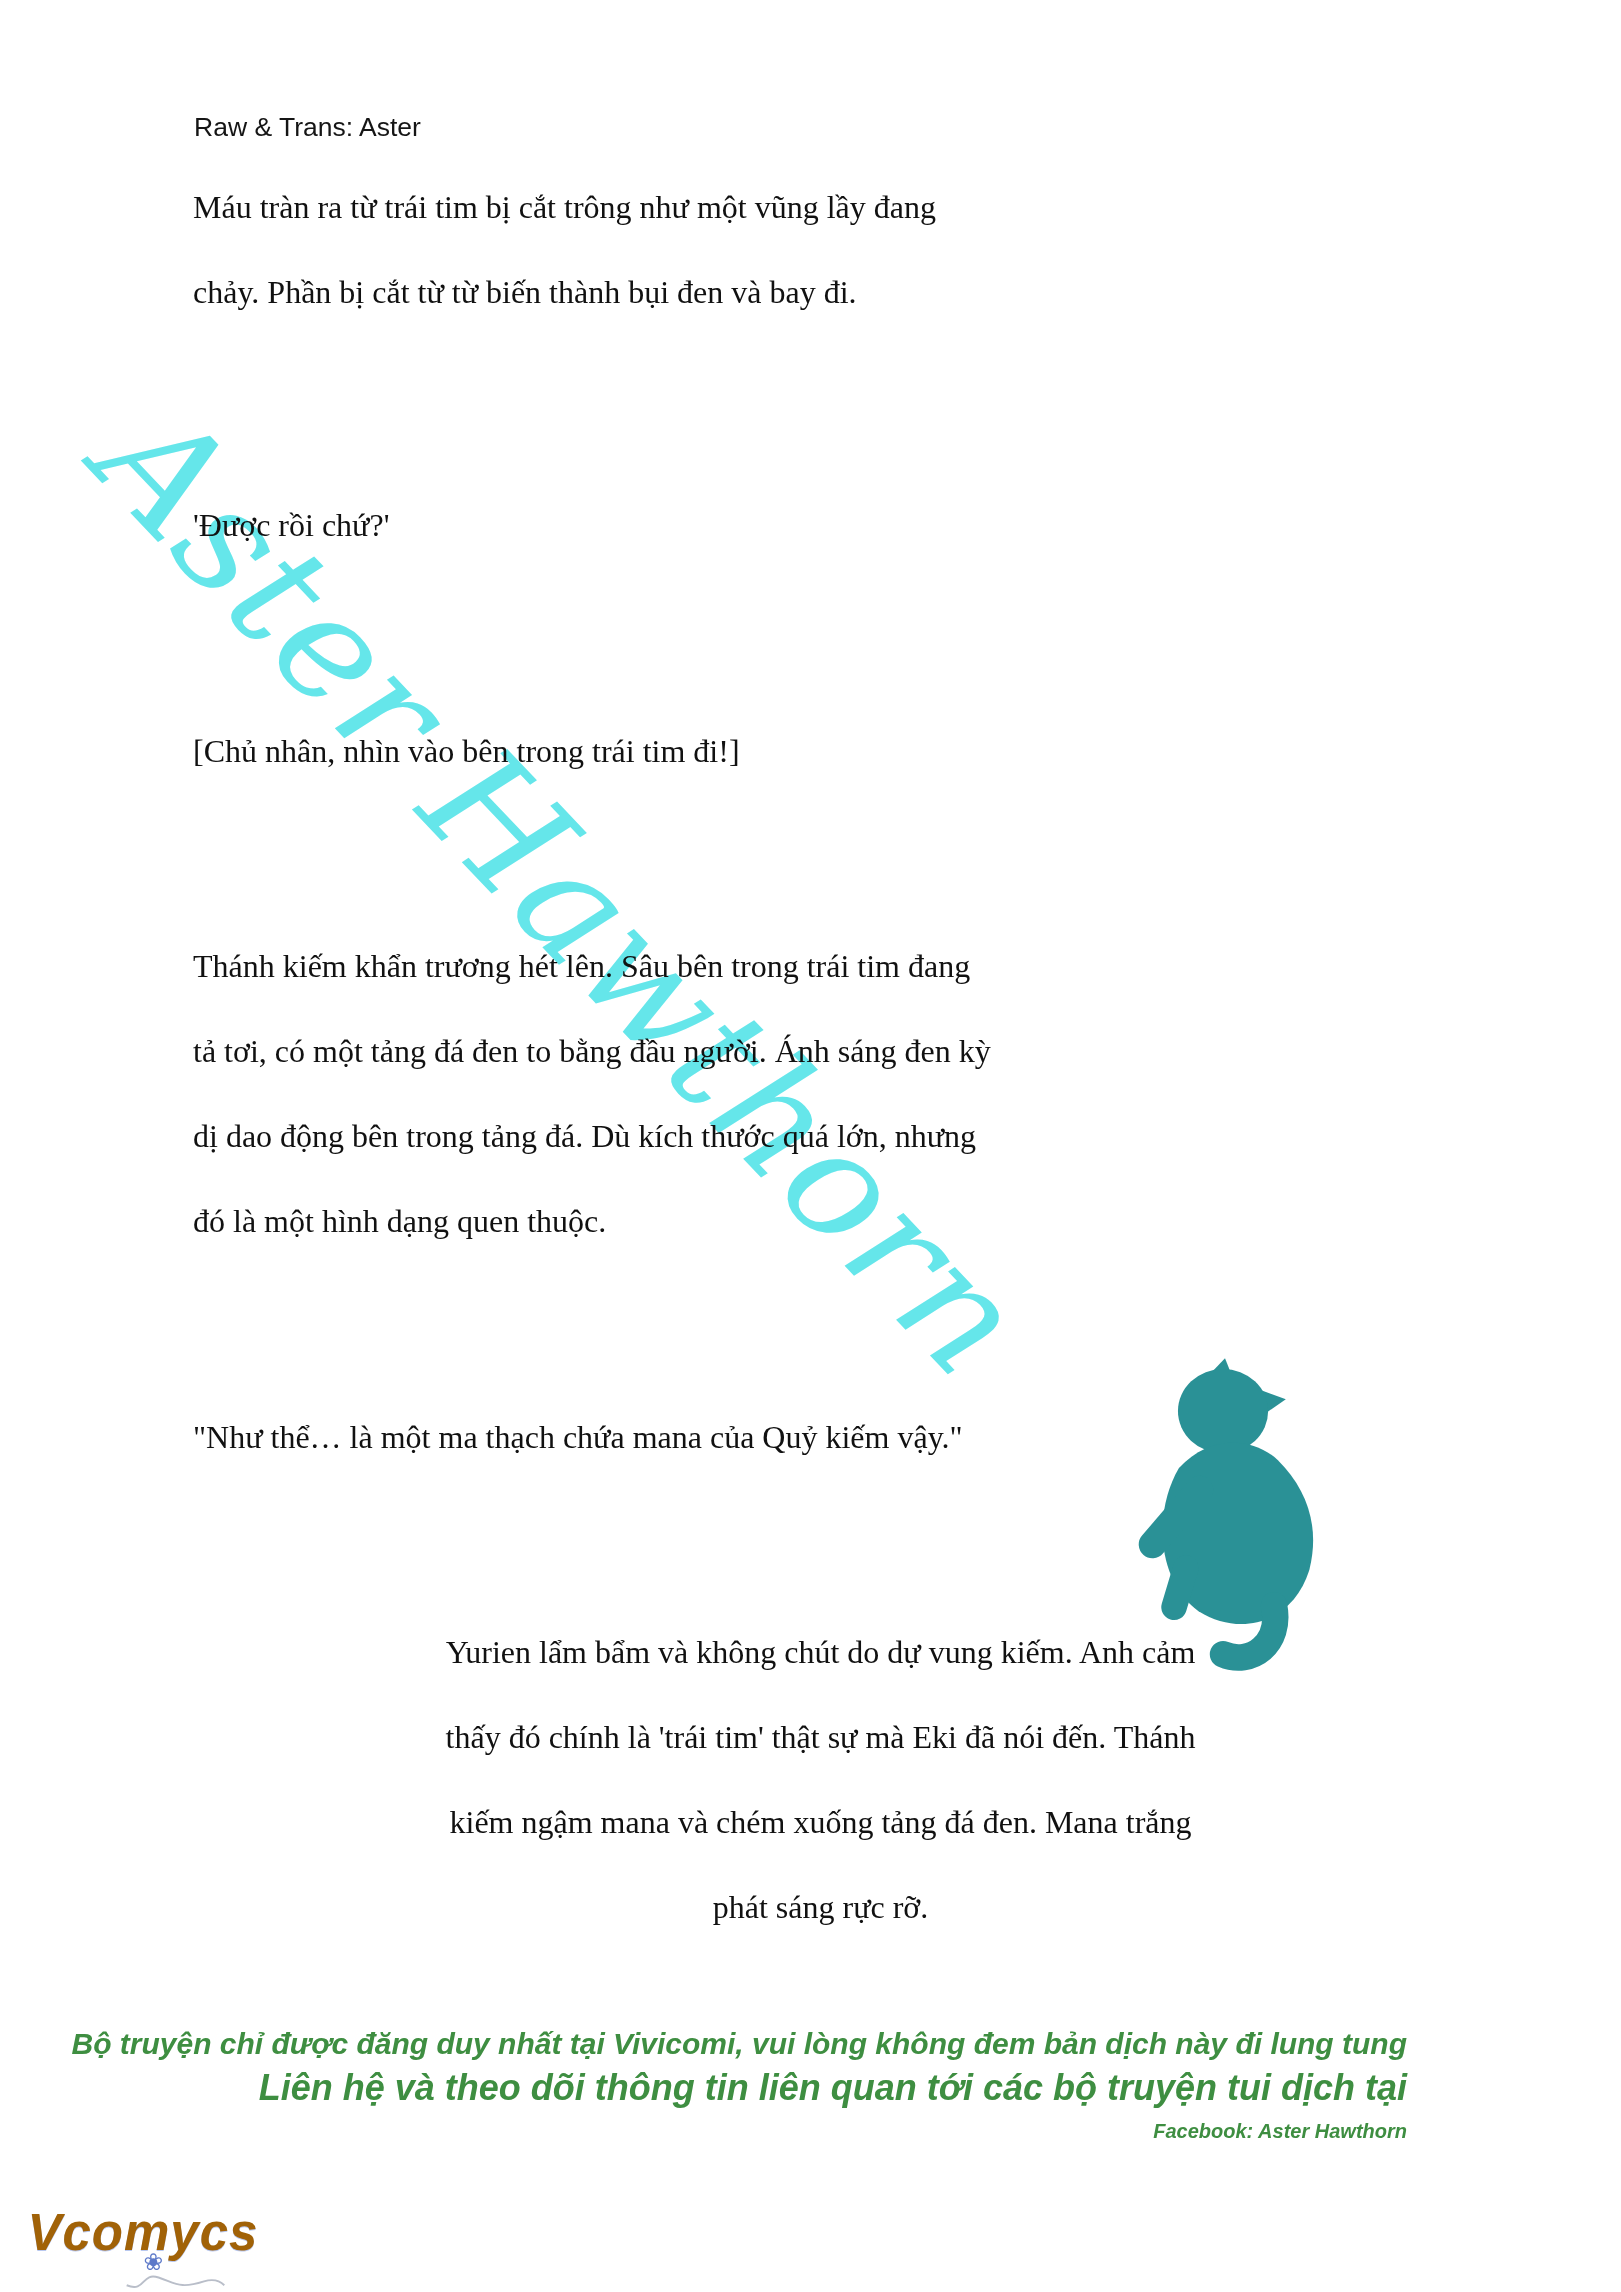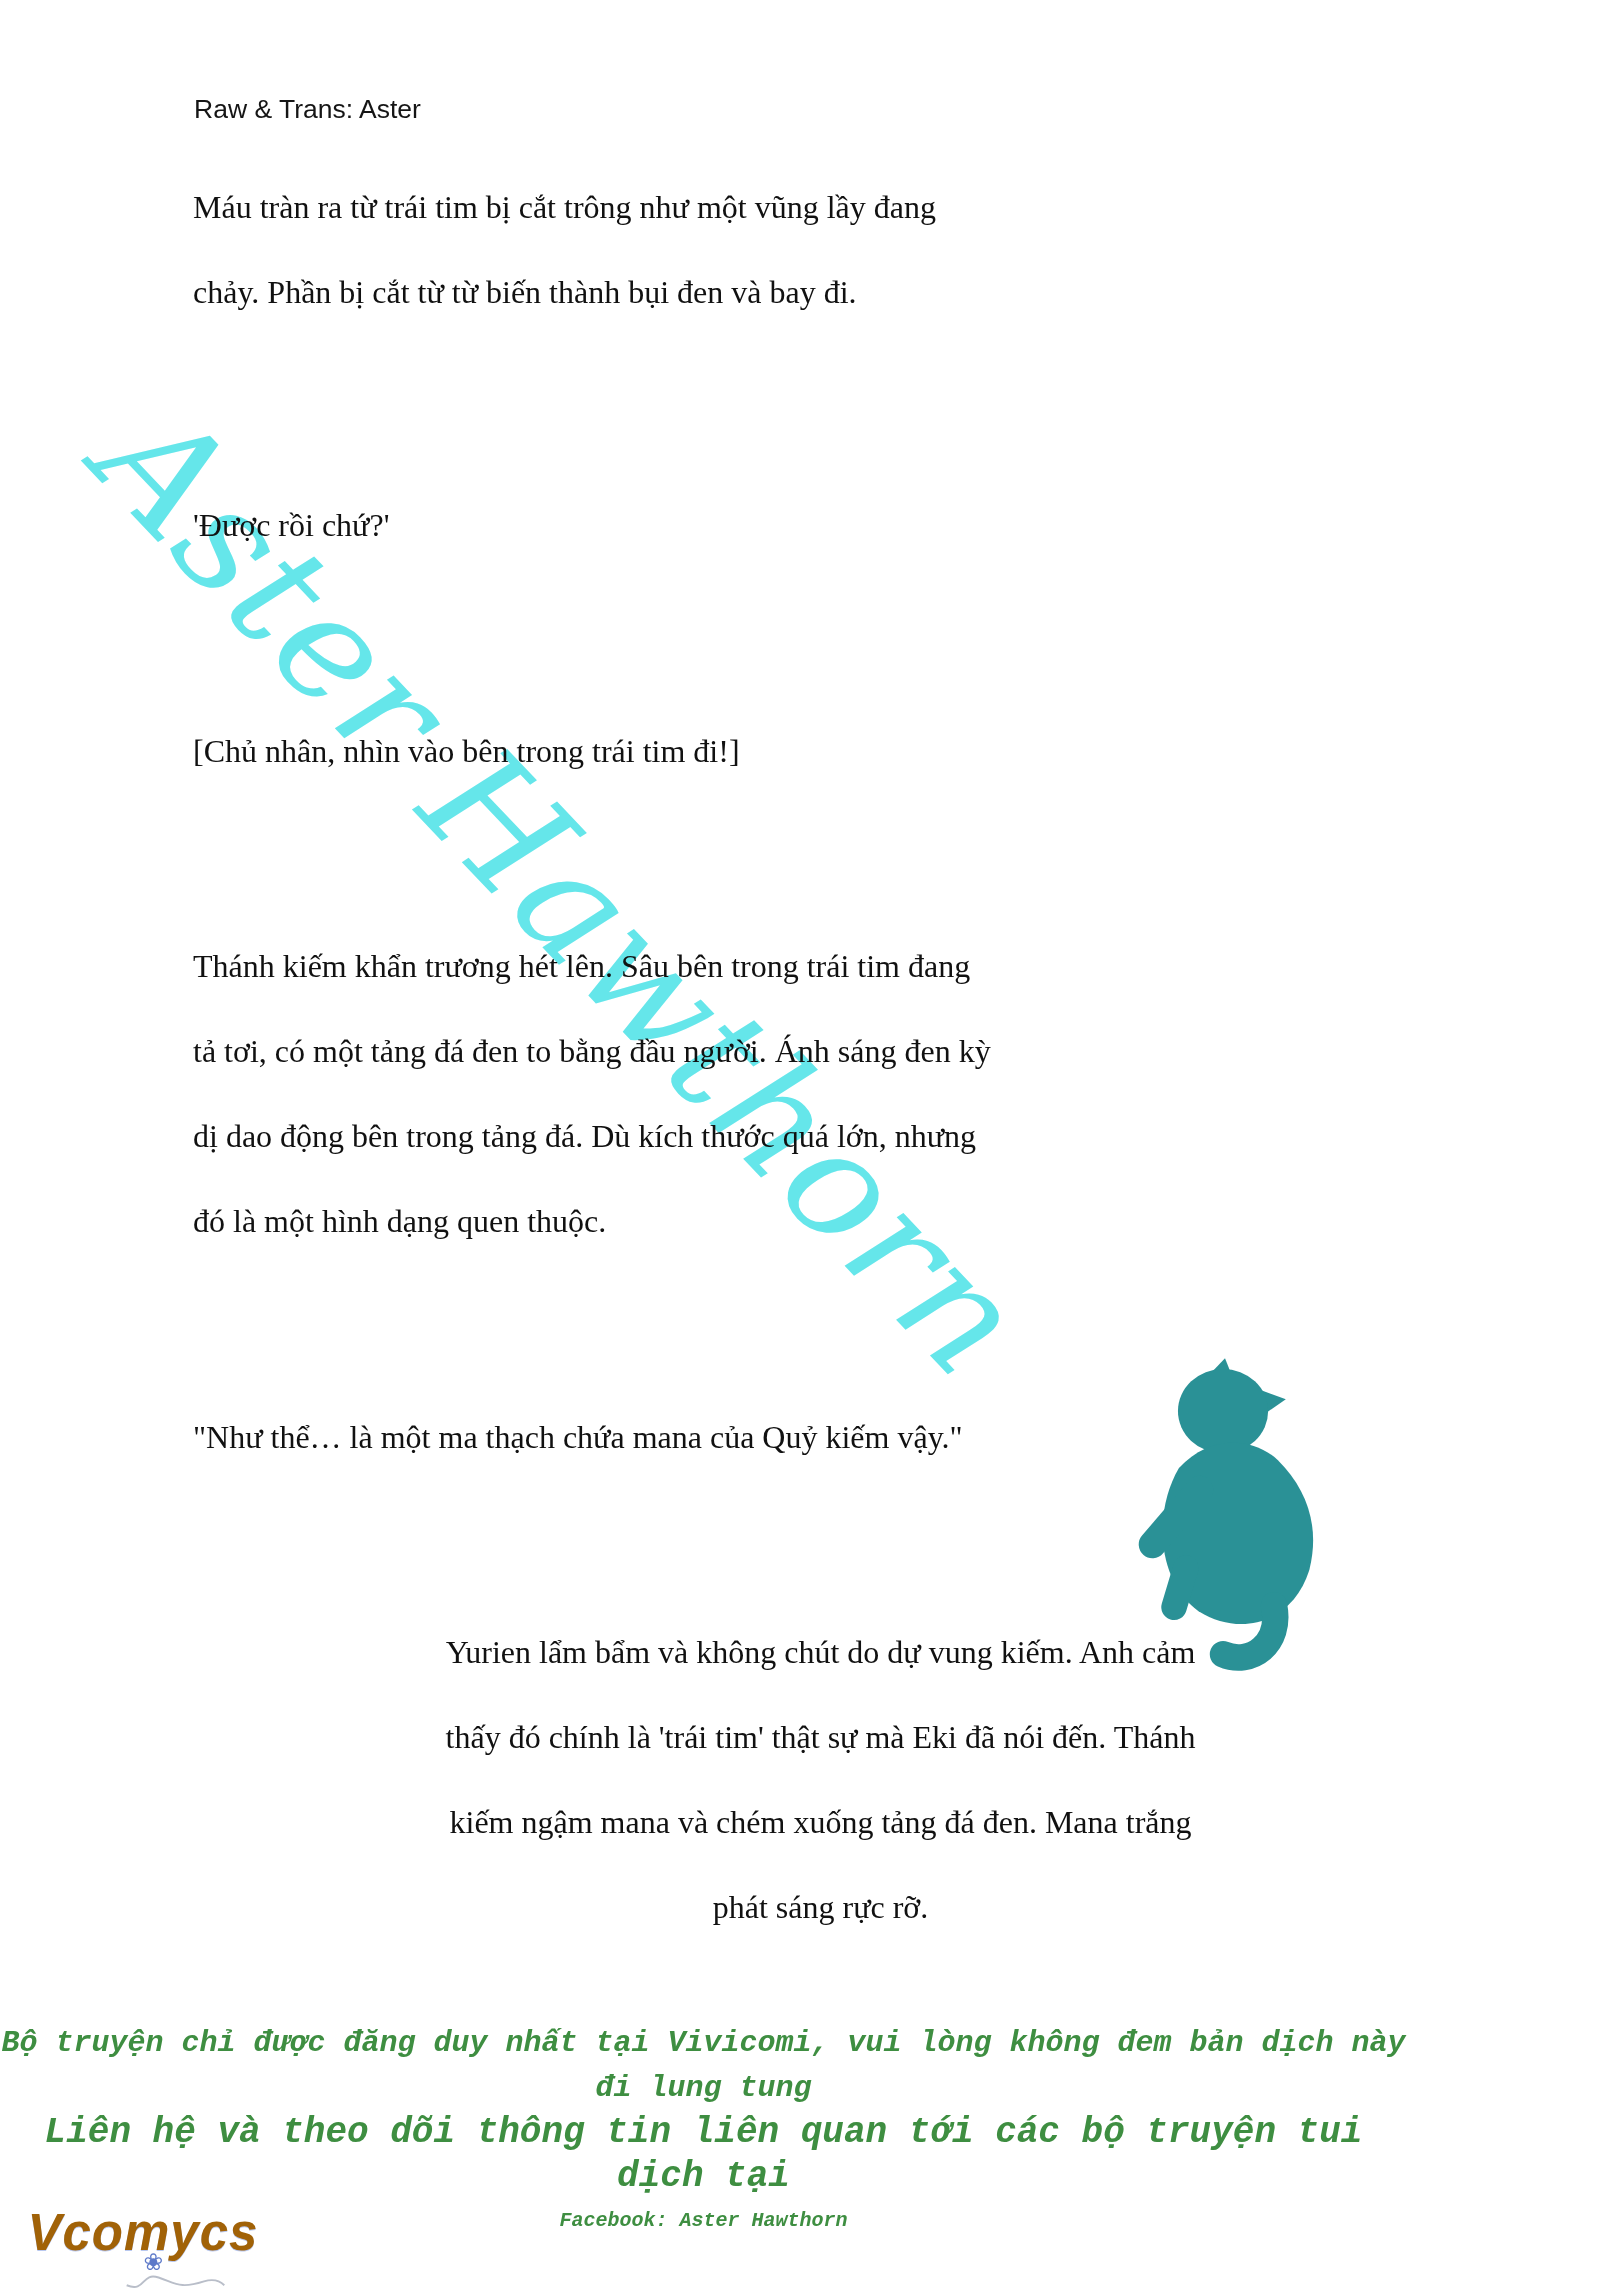--- a/index.html
+++ b/index.html
@@ -6,21 +6,21 @@
   body {
     width: 1621px; height: 2293px;
     background: #ffffff;
     position: relative;
     overflow: hidden;
     font-family: "Liberation Serif", "DejaVu Serif", serif;
     color: #111111;
   }
   .page-header {
     position: absolute;
-    left: 194px; top: 94px;
+    left: 194px; top: 112px;
     font-family: "Liberation Sans", "DejaVu Sans", sans-serif;
     font-size: 26.5px;
     color: #151515;
   }
   .watermark {
     position: absolute;
     left: 191px; top: 372px;
     font-size: 152px;
     font-style: italic;
     font-family: "DejaVu Serif", serif;
@@ -52,22 +52,22 @@
   .p1 { top: 165px; }
   .p2 { top: 483px; }
   .p3 { top: 709px; }
   .p4 { top: 924px; }
   .p5 { top: 1395px; }
   .p6 { top: 1610px; text-align: center; }
   .page-footer {
     position: absolute;
     left: 0; top: 2021px;
     width: 1407px;
-    text-align: center;
-    font-family: Liberation Mono, monospace;
+    text-align: right;
+    font-family: Liberation Sans, sans-serif;
     font-weight: bold;
     font-style: italic;
     color: #3e8e41;
     z-index: 1;
   }
   .footer-line1 { font-size: 30px; line-height: 45px; }
   .footer-line2 { font-size: 36px; line-height: 44px; }
   .footer-line3 { font-size: 20px; line-height: 43px; }
   .logo {
     position: absolute;

